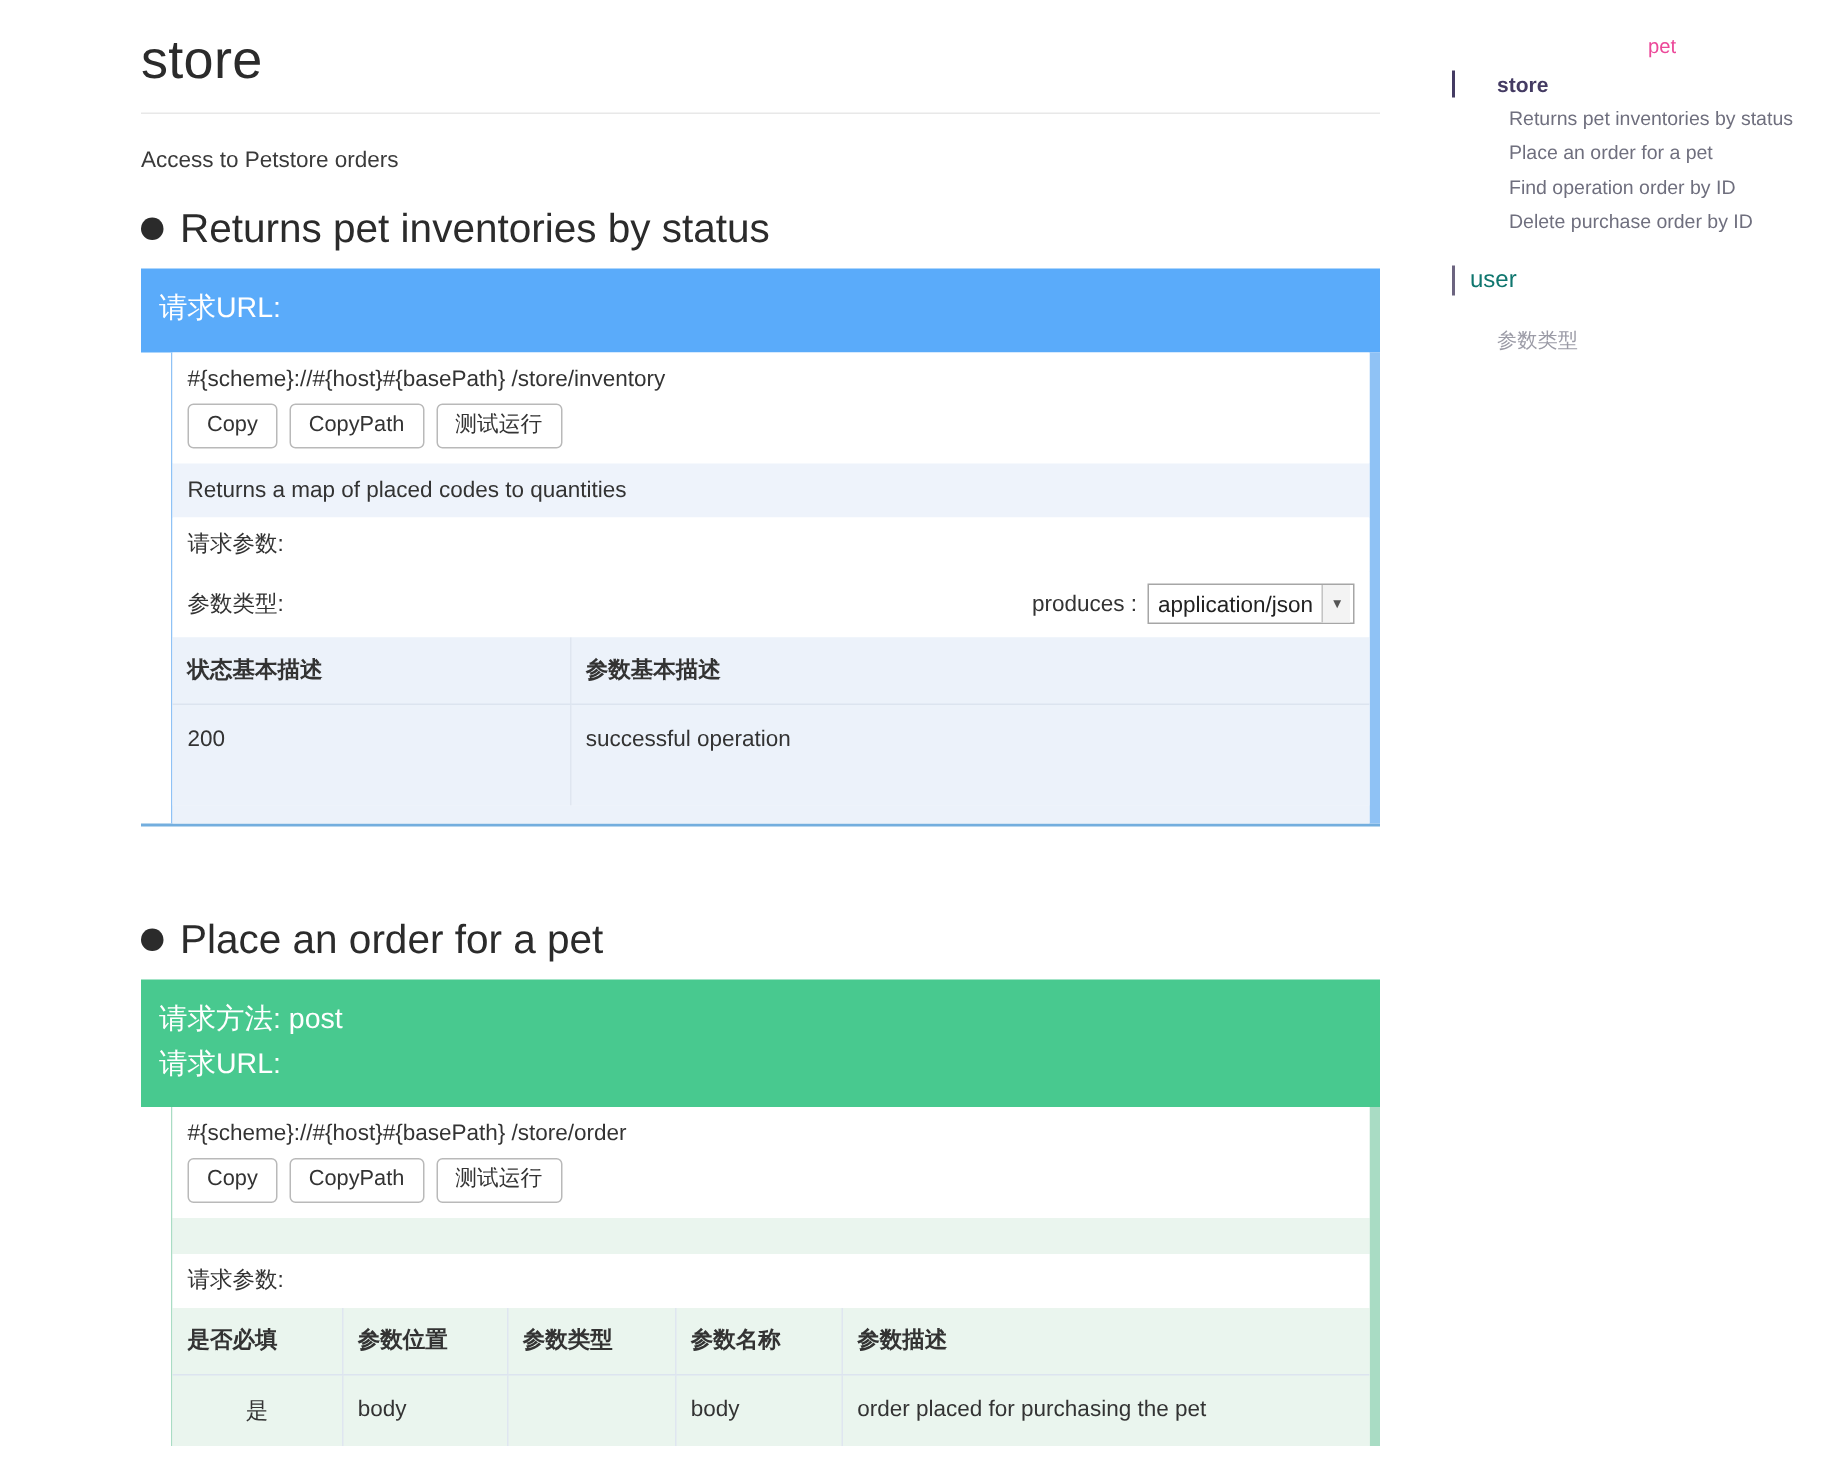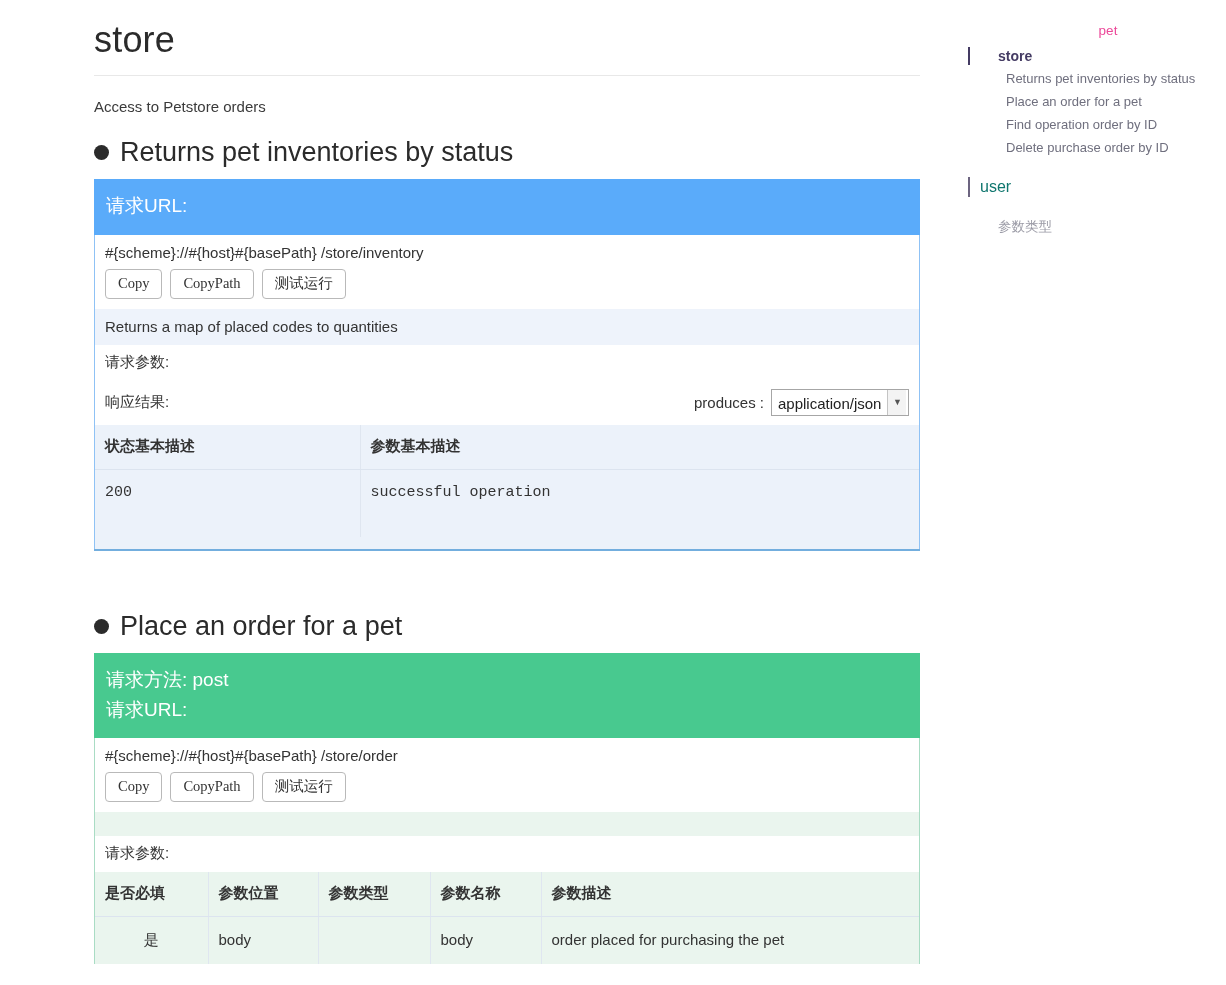--- a/index.html
+++ b/index.html
@@ -50,31 +50,31 @@
   }
 
   
   .panel { width: 826px; margin-bottom: 12px; }
   .panel-head {
     padding: 12px 12px 14px 12px;
     color: #ffffff;
   }
   .panel-head .line { font-size: 19px; line-height: 1.55; }
 
-  .panel-body { border-left: 1px solid #9ec8ef; border-right: 1px solid #000000; }
+  .panel-body { border-left: 1px solid #9ec8ef; border-right: 7px solid #000000; margin-left: 20px; }
   .panel.get .panel-body { border-color: #8fc2f5; }
   .panel.post .panel-body { border-color: #a9dcc4; }
   .panel.get { border-bottom: 2px solid #73aede; }
 
   .url-row {
     background: #ffffff;
     padding: 9px 10px 10px 10px;
   }
   .url-text { font-size: 15px; color: #333; margin-bottom: 8px; }
-  .btn-row { display: flex; gap: 8px; font-family: Liberation Serif, serif; }
+  .btn-row { display: flex; gap: 8px; }
   .btn {
     font-family: inherit;
     font-size: 14.5px;
     color: #333;
     background: #ffffff;
     border: 1px solid #b9b9b9;
     border-radius: 4px;
     padding: 4px 12px 5px 12px;
     cursor: pointer;
     line-height: 1.3;
@@ -133,21 +133,21 @@
   table.api td {
     padding: 14px 10px 14px 10px;
     color: #333;
     border-right: 1px solid #dfe6f0;
     vertical-align: top;
   }
   table.api th:last-child, table.api td:last-child { border-right: 0; }
 
   .tbl-blue { background: #ecf2fa; padding-left: 20px; }
   .tbl-blue th { background: #ecf2fa; }
-  .tbl-blue td { background: #ecf2fa; height: 68px; font-family: Liberation Mono, monospace; }
+  .tbl-blue td { background: #ecf2fa; height: 68px; }
 
   .tbl-green { background: #eaf5ee; }
   .tbl-green th { background: #eaf5ee; border-right-color: #d8e7dd; border-bottom-color: #d4e4da; }
   .tbl-green td { background: #eaf5ee; border-right-color: #d8e7dd; height: 44px; }
   .tbl-green td.center { text-align: center; }
 
   .tbl-pad { height: 12px; background: #ecf2fa; }
 
   .spacer-lg { height: 48px; }
 
@@ -225,21 +225,21 @@
           </div>
         </div>
 
         <div class="desc-band">Returns a map of placed codes to quantities</div>
 
         <div class="meta-row">
           <span>请求参数:</span>
         </div>
 
         <div class="meta-row">
-          <span>响应结果:</span>
+          <span>参数类型:</span>
           <span class="produces-wrap">
             <span class="produces-label">produces :</span>
             <span class="select">
               <span class="sel-val">application/json</span>
               <span class="sel-arrow">▼</span>
             </span>
           </span>
         </div>
 
         <table class="api tbl-blue">

